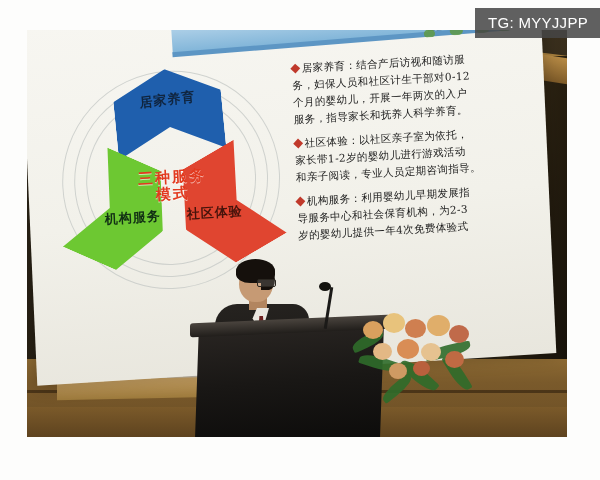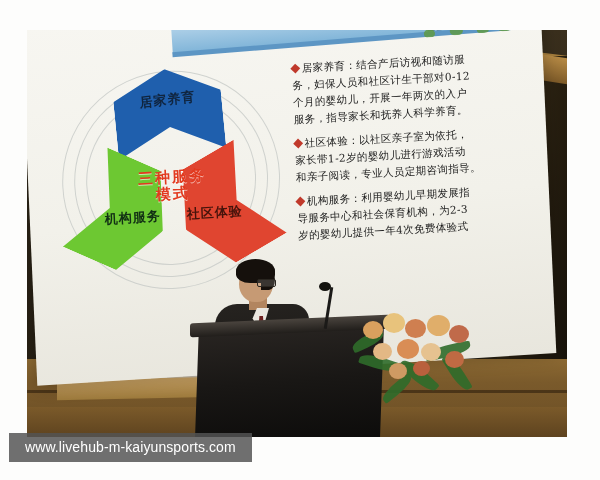--- a/index.html
+++ b/index.html
@@ -527,16 +527,16 @@
       <div class="pet" style="left:28px; top:44px; width:19px; height:17px; background:#e3b885;"></div>
       <div class="pet" style="left:52px; top:40px; width:22px; height:20px; background:#d98d55;"></div>
       <div class="pet" style="left:76px; top:44px; width:20px; height:18px; background:#e6c290;"></div>
       <div class="pet" style="left:100px;top:52px; width:19px; height:17px; background:#bf6a43;"></div>
       <div class="pet" style="left:44px; top:64px; width:18px; height:16px; background:#cf9a63;"></div>
       <div class="pet" style="left:68px; top:62px; width:17px; height:15px; background:#b9603d;"></div>
     </div>
 
   </div>
 
-
-  <div id="url-badge">www.livehub-m-kaiyunsports.com</div>
+  <div id="tg-badge">TG: MYYJJPP</div>
+
 
 </div>
 
 </body></html>

